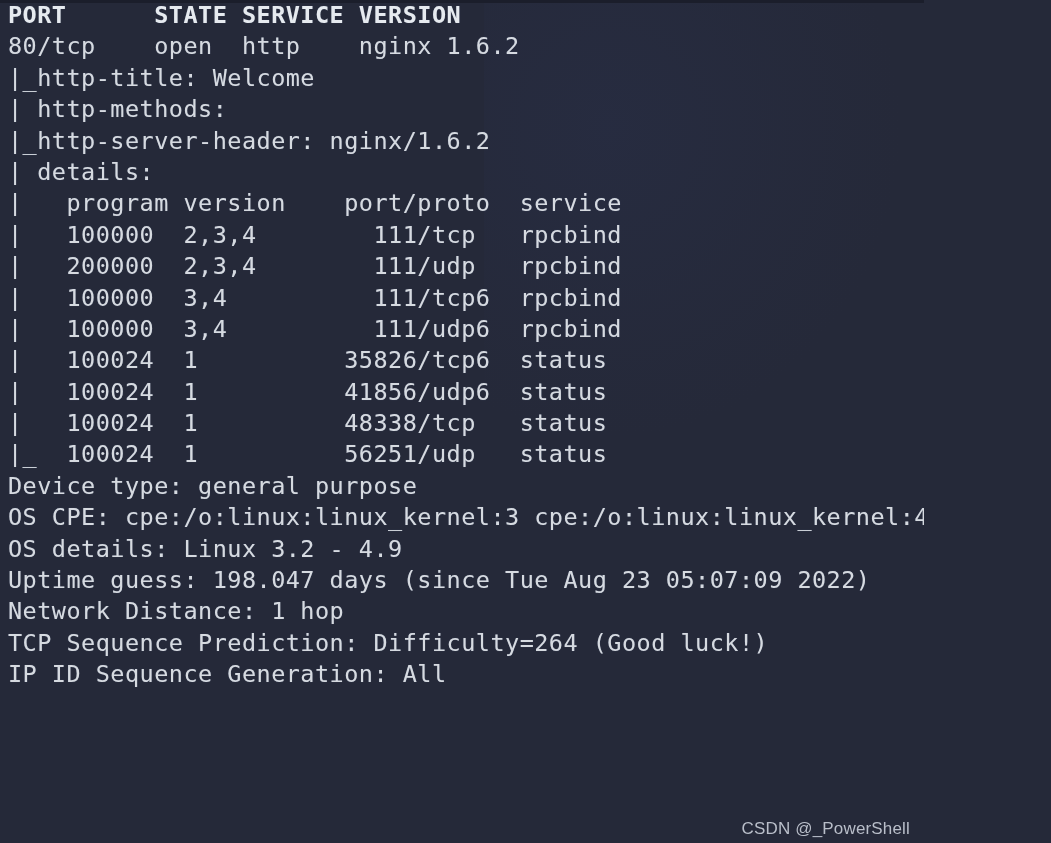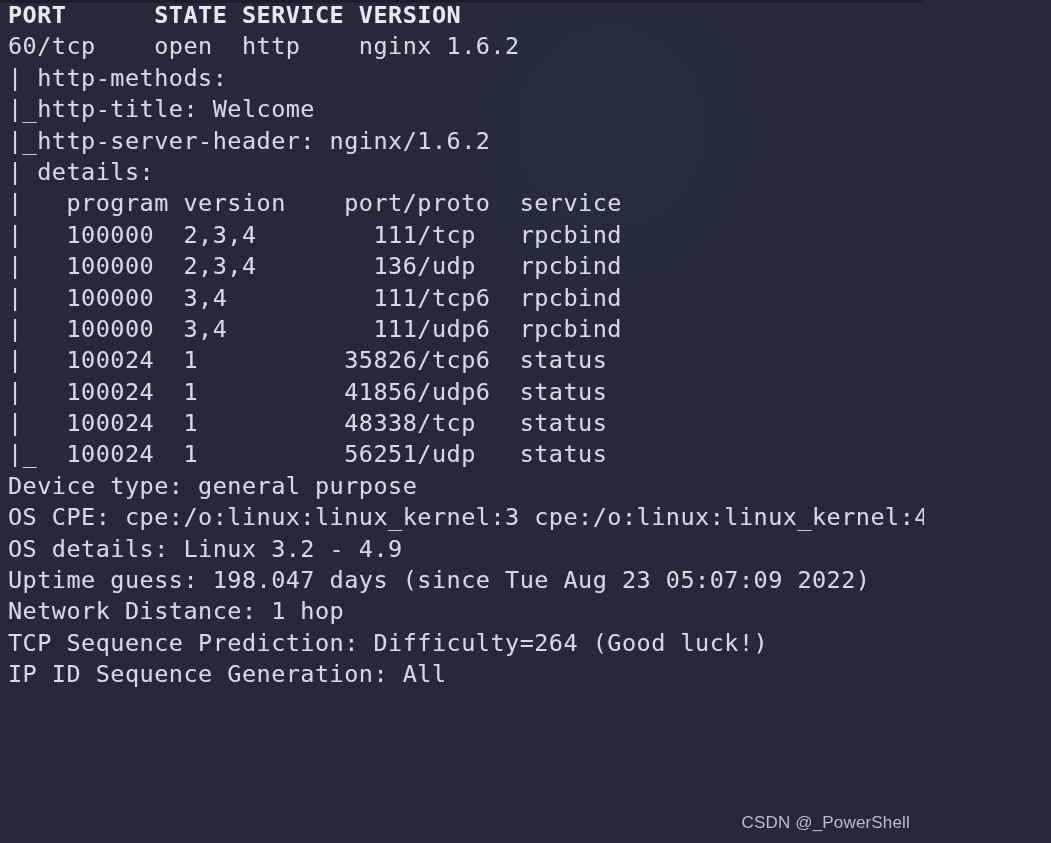--- a/index.html
+++ b/index.html
@@ -67,47 +67,47 @@
     padding-left: 8px;
     text-shadow: 0 0 1px rgba(150,170,210,0.35);
   }
   .line.header {
     color: #e6eaef;
     font-weight: bold;
   }
   .watermark {
     position: absolute;
     right: 14px;
-    bottom: 10px;
+    bottom: 4px;
     z-index: 3;
     font-family: "Liberation Sans", "DejaVu Sans", sans-serif;
     font-size: 17px;
     color: #b9bec9;
     letter-spacing: 0.01em;
     white-space: pre;
   }
 </style>
 </head>
 <body>
 
 <div id="terminal">
   <div class="screen-top-edge"></div>
   <div class="swoosh"></div>
   <div class="swoosh2"></div>
 
   <div class="lines" id="terminal-lines">
       <div class="line header">PORT      STATE SERVICE VERSION</div>
-      <div class="line">60/tcp    open  http    nginx 1.6.2</div>
+      <div class="line">80/tcp    open  http    nginx 1.6.2</div>
+      <div class="line">|_http-title: Welcome</div>
       <div class="line">| http-methods:</div>
-      <div class="line">|_http-title: Welcome</div>
       <div class="line">|_http-server-header: nginx/1.6.2</div>
       <div class="line">| details:</div>
       <div class="line">|   program version    port/proto  service</div>
       <div class="line">|   100000  2,3,4        111/tcp   rpcbind</div>
-      <div class="line">|   100000  2,3,4        136/udp   rpcbind</div>
+      <div class="line">|   200000  2,3,4        111/udp   rpcbind</div>
       <div class="line">|   100000  3,4          111/tcp6  rpcbind</div>
       <div class="line">|   100000  3,4          111/udp6  rpcbind</div>
       <div class="line">|   100024  1          35826/tcp6  status</div>
       <div class="line">|   100024  1          41856/udp6  status</div>
       <div class="line">|   100024  1          48338/tcp   status</div>
       <div class="line">|_  100024  1          56251/udp   status</div>
       <div class="line">Device type: general purpose</div>
       <div class="line">OS CPE: cpe:/o:linux:linux_kernel:3 cpe:/o:linux:linux_kernel:4</div>
       <div class="line">OS details: Linux 3.2 - 4.9</div>
       <div class="line">Uptime guess: 198.047 days (since Tue Aug 23 05:07:09 2022)</div>

